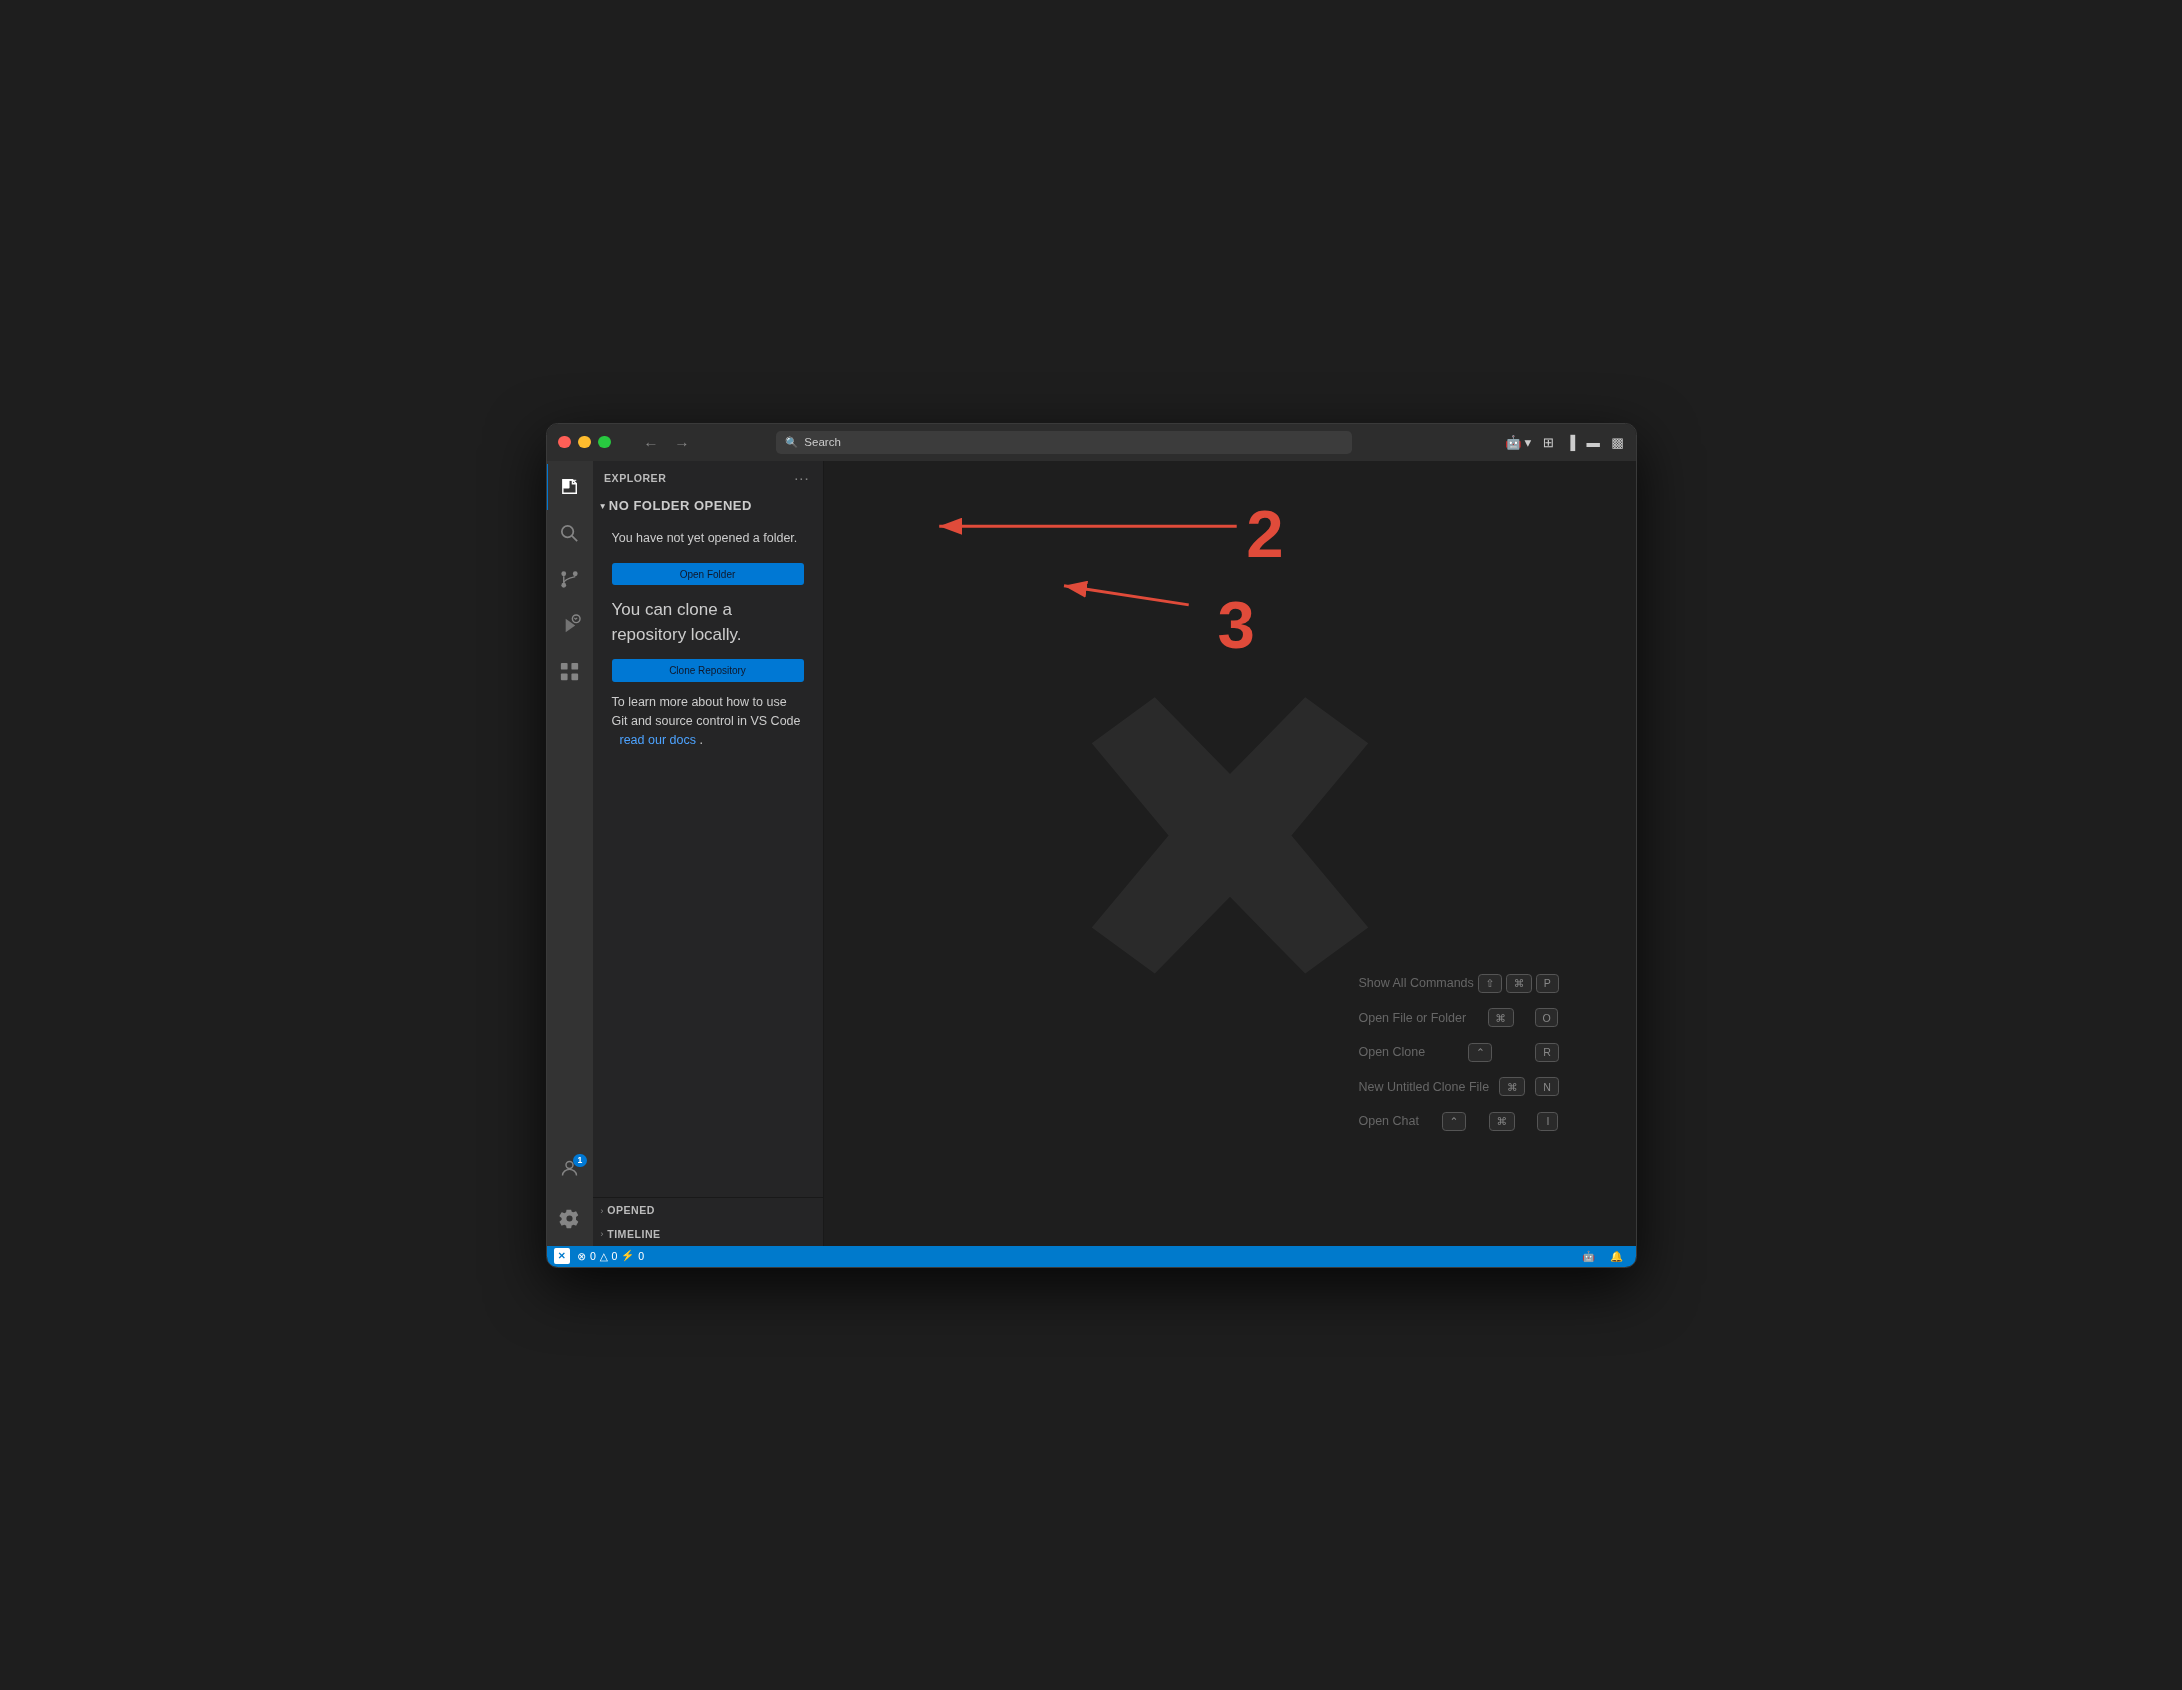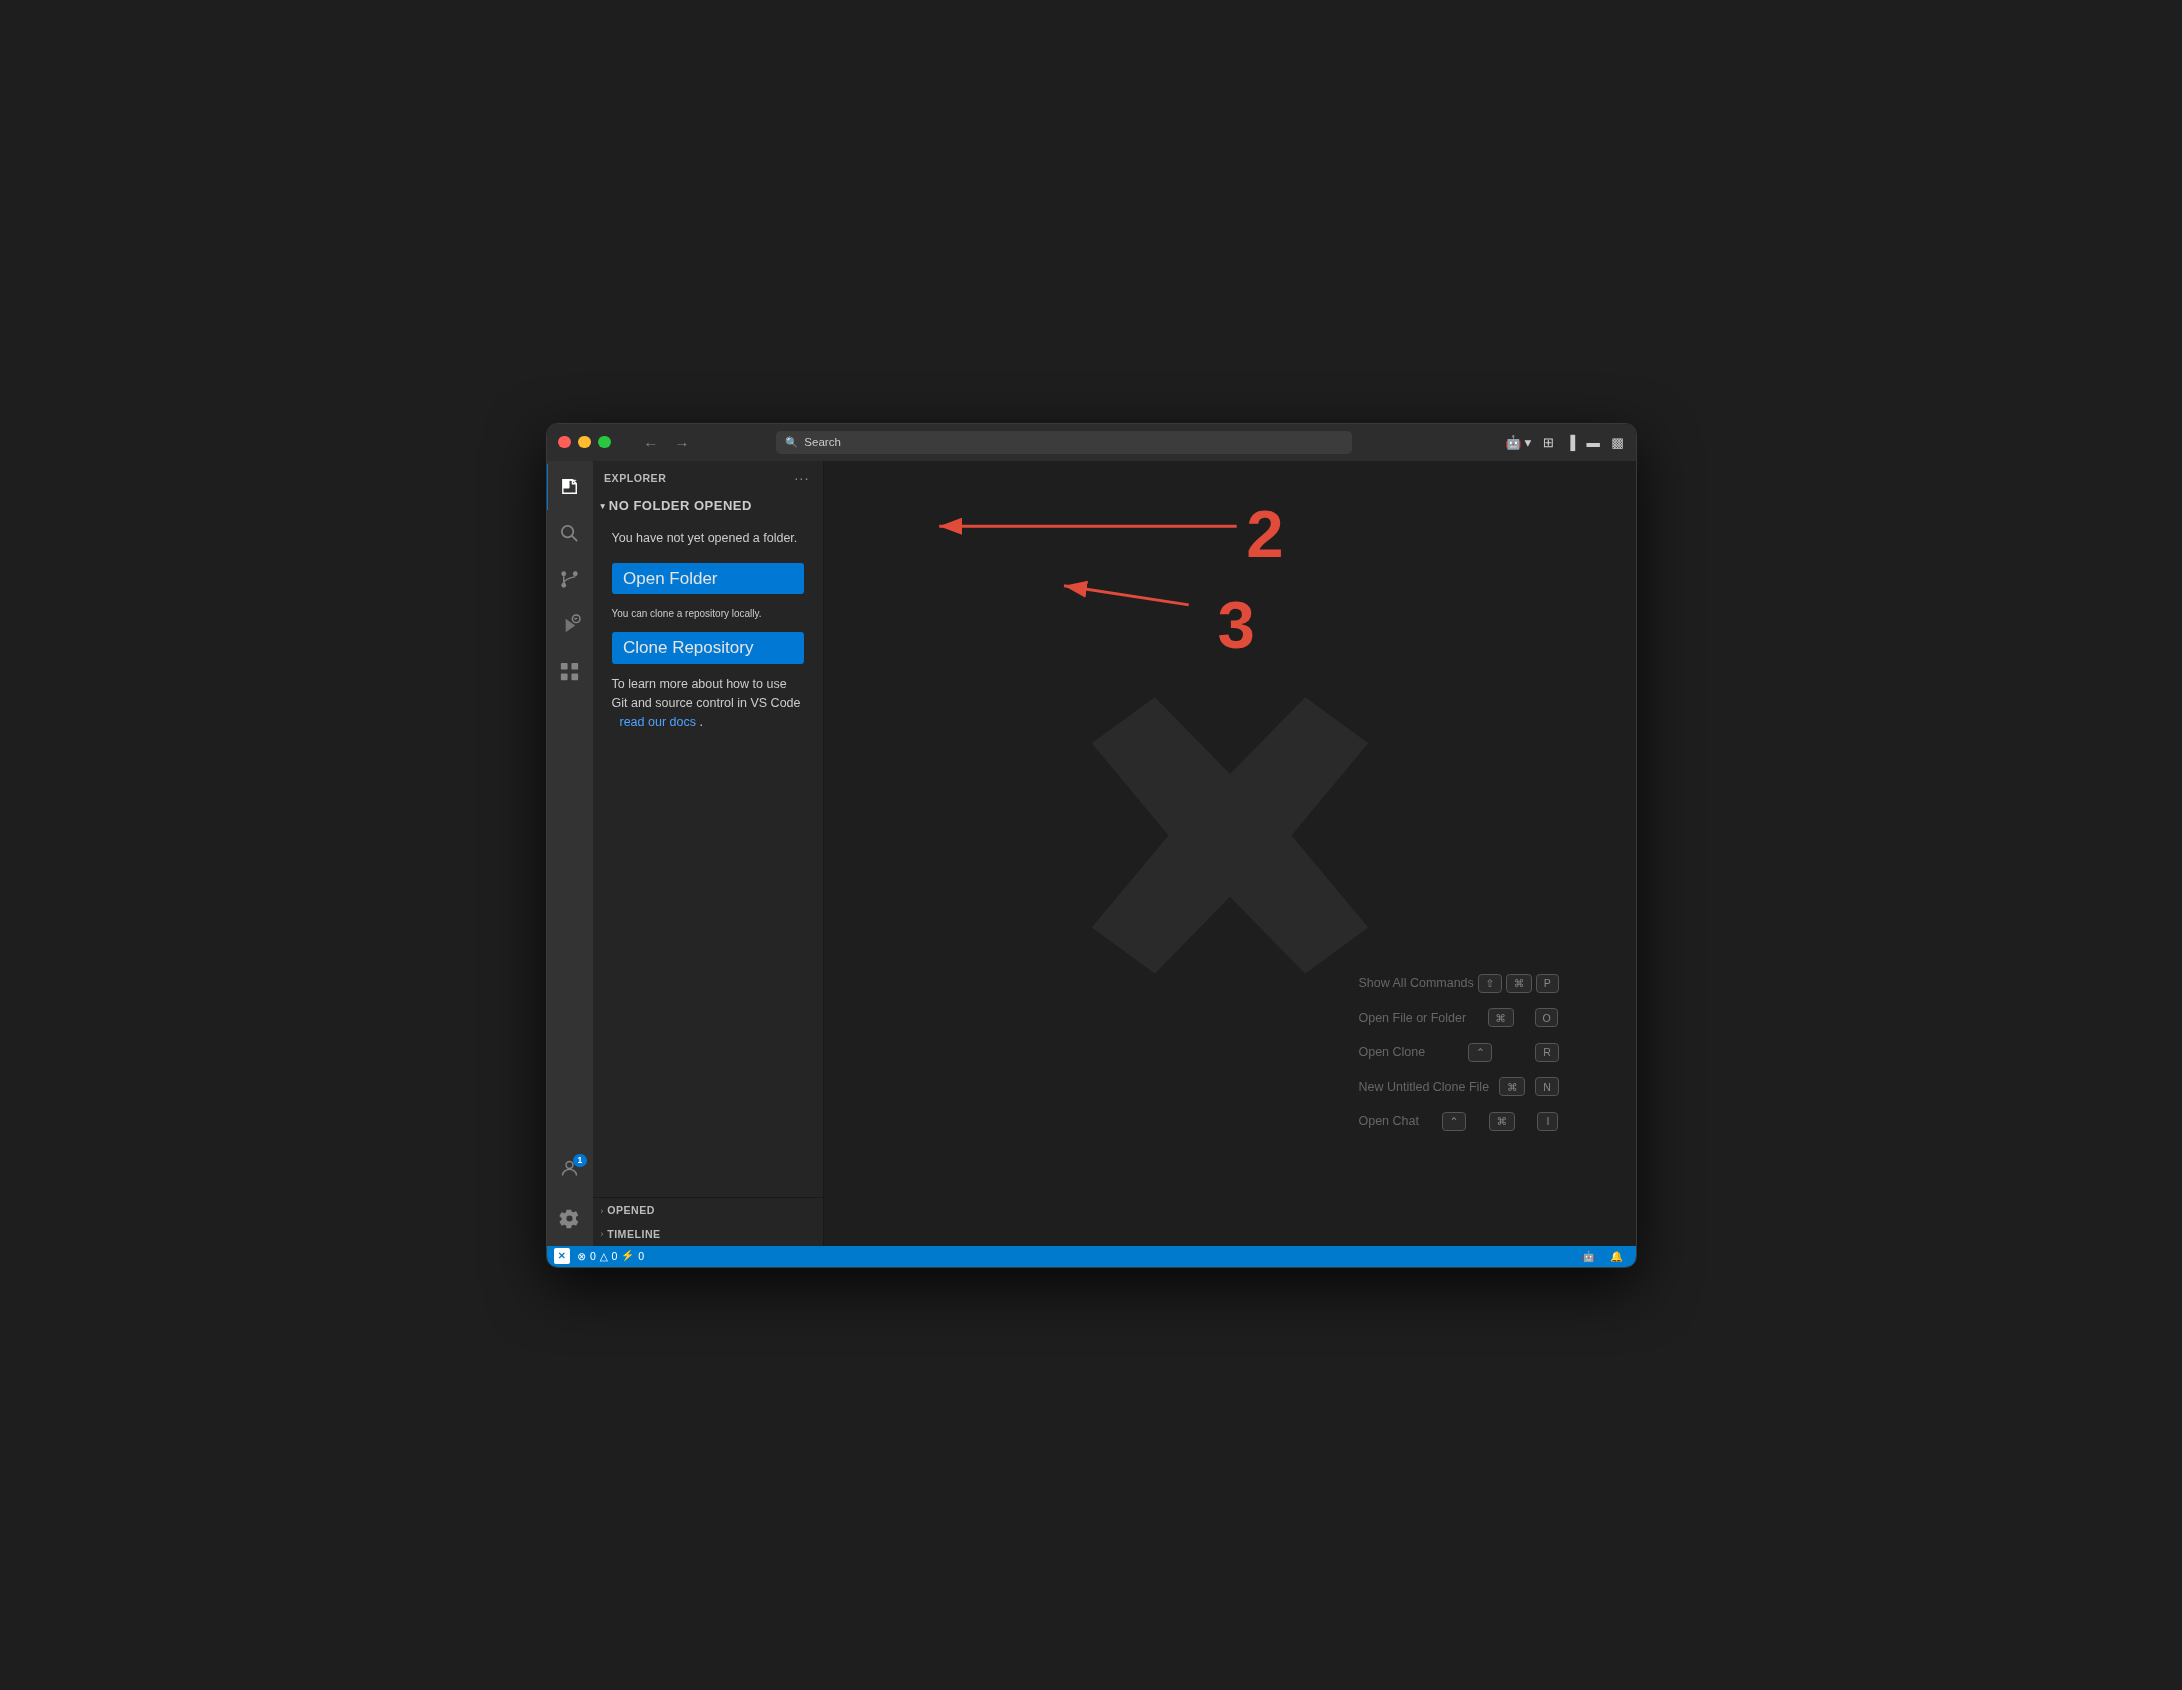--- a/index.html
+++ b/index.html
@@ -225,31 +225,31 @@
       color: #cccccc;
       line-height: 1.5;
       margin-bottom: 15.4px;
     }
 
     .btn-primary {
       display: block;
       width: 100%;
       padding: 5.8px 11.5px;
       background: #0078d4;
-      color: #e5e5e5;
+      color: #0f172a;
       border: none;
       border-radius: 2.9px;
+      font-size: 10px;
+      cursor: pointer;
+      text-align: center;
+      margin-bottom: 11.5px;
+    }
+
+    .clone-text {
       font-size: 17px;
-      cursor: pointer;
-      text-align: left;
-      margin-bottom: 11.5px;
-    }
-
-    .clone-text {
-      font-size: 10px;
       color: #cccccc;
       line-height: 1.5;
       margin-bottom: 11.5px;
     }
 
     .learn-more-text {
       font-size: 12.5px;
       color: #cccccc;
       line-height: 1.5;
     }

